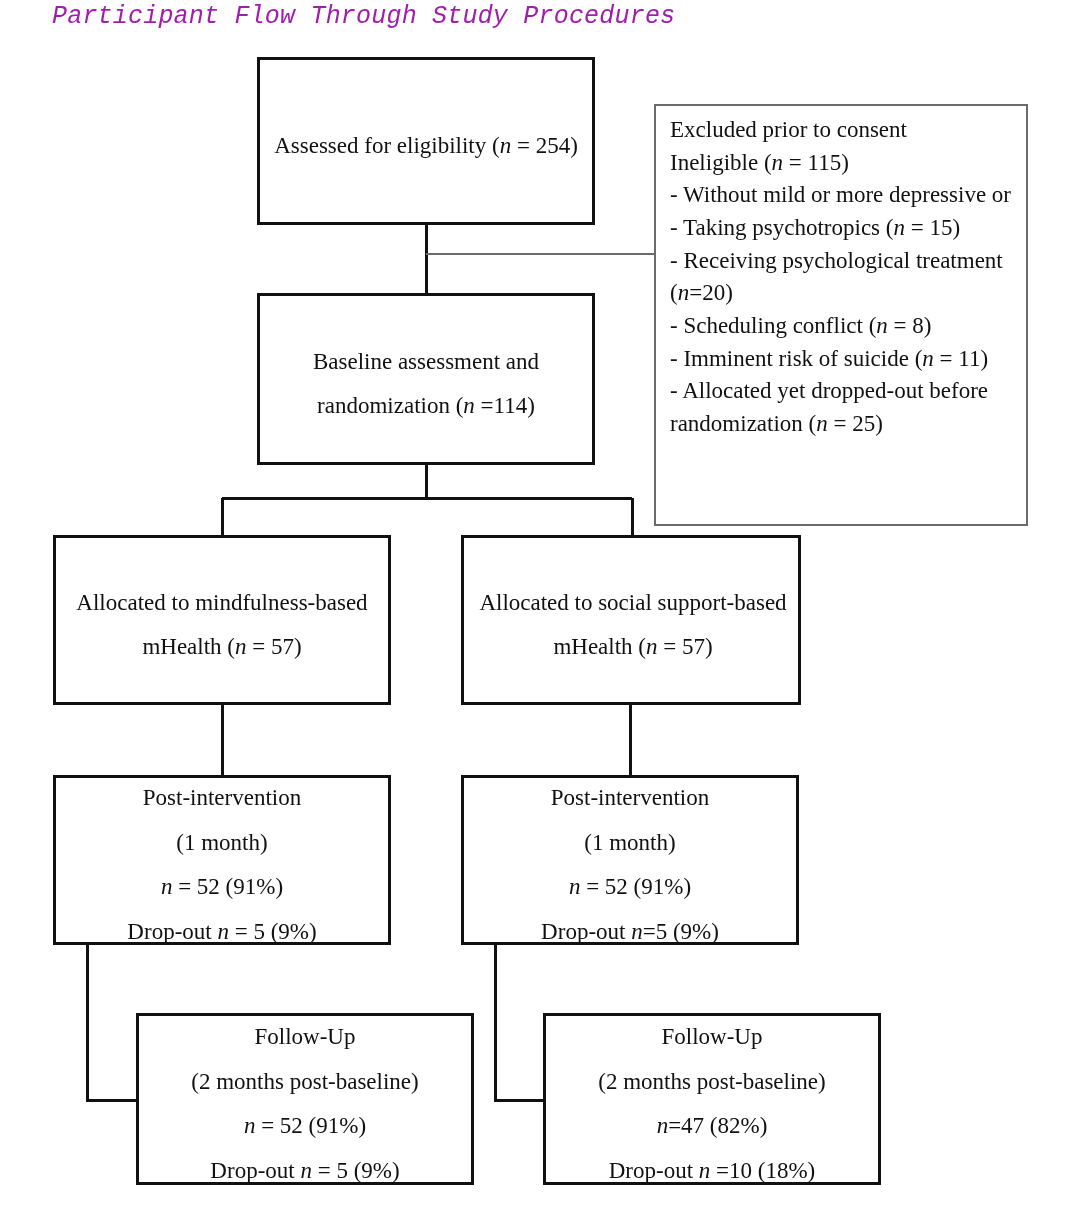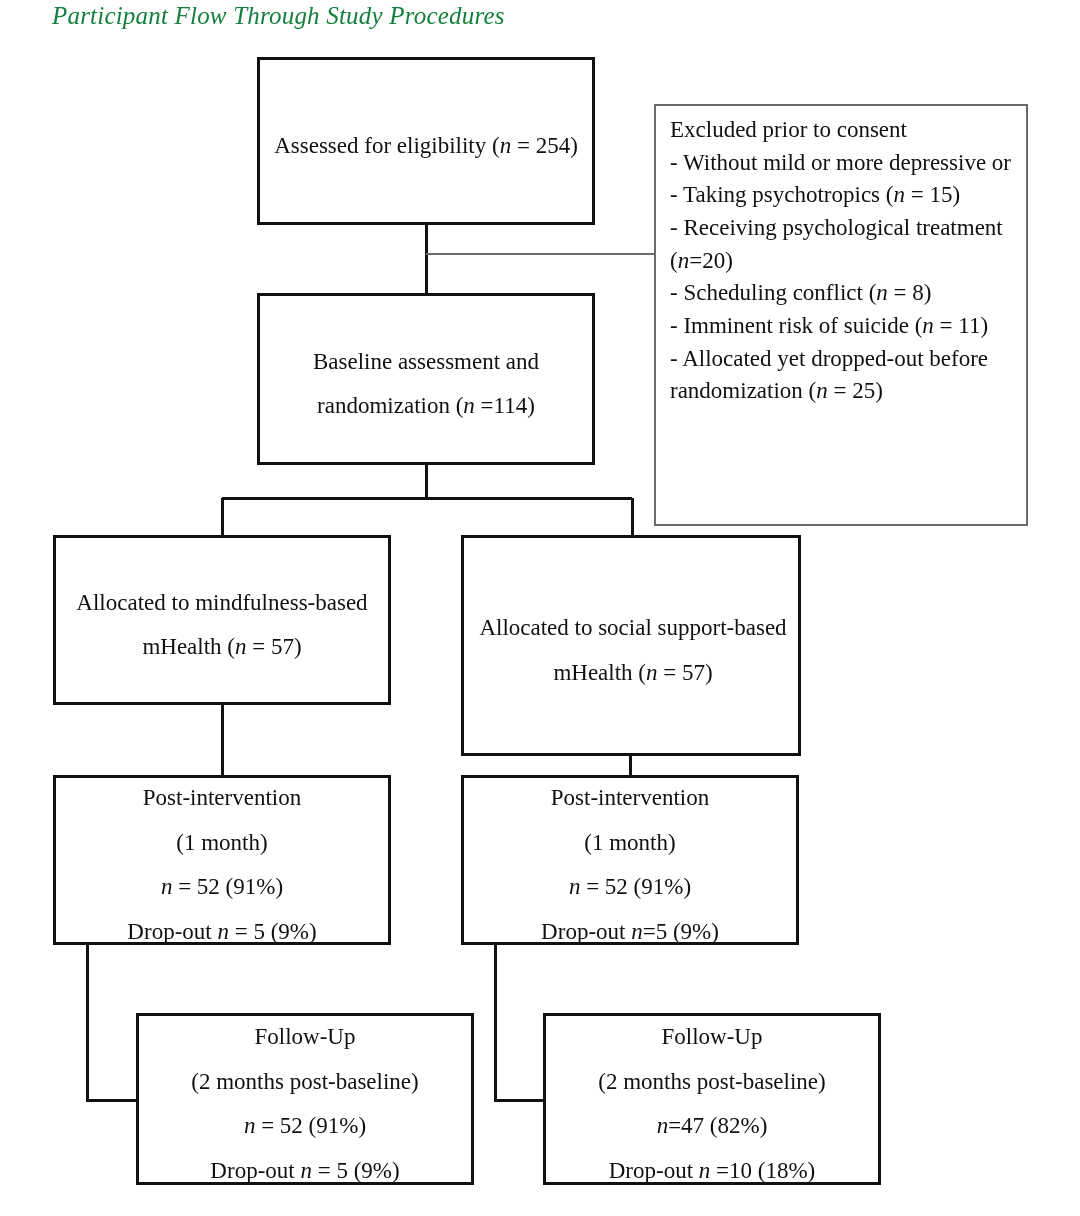--- a/index.html
+++ b/index.html
@@ -20,23 +20,24 @@
     left: 0; top: 0;
     width: 1080px;
     height: 1216px;
   }
   .title {
     position: absolute;
     left: 52px;
     top: 2px;
     font-size: 25px;
     font-style: italic;
-    color: #15803d;
+    color: #a21caf;
     white-space: nowrap;
     letter-spacing: 0.2px;
+    font-family: Liberation Mono, monospace;
   }
   svg.connectors {
     position: absolute;
     left: 0; top: 0;
     width: 1080px;
     height: 1216px;
     pointer-events: none;
   }
   .node {
     position: absolute;
@@ -67,21 +68,21 @@
     padding: 8px 10px 8px 14px;
   }
   .panel .ln { display: block; }
   .panel i { font-style: italic; }
 
   
   #box-eligibility      { left: 257px; top: 57px;   width: 338px; height: 168px; }
   #box-excluded         { left: 654px; top: 104px;  width: 374px; height: 422px; }
   #box-baseline         { left: 257px; top: 293px;  width: 338px; height: 172px; }
   #box-alloc-left       { left: 53px;  top: 535px;  width: 338px; height: 170px; }
-  #box-alloc-right      { left: 461px; top: 535px;  width: 340px; height: 221px; padding-left: 14px; }
+  #box-alloc-right      { left: 461px; top: 535px;  width: 340px; height: 170px; padding-left: 14px; }
   #box-post-left        { left: 53px;  top: 775px;  width: 338px; height: 170px; }
   #box-post-right       { left: 461px; top: 775px;  width: 338px; height: 170px; }
   #box-follow-left      { left: 136px; top: 1013px; width: 338px; height: 172px; }
   #box-follow-right     { left: 543px; top: 1013px; width: 338px; height: 172px; }
 </style>
 </head>
 <body style="background: rgb(255, 255, 255); color: rgb(17, 17, 17);">
 
 <div id="diagram">
 
@@ -108,20 +109,21 @@
       <path d="M 426,254 L 654,254"></path>
     </g>
   </svg>
 
   <div class="node" id="box-eligibility" style="border-color: rgb(17, 17, 17);">
     <span class="ln">Assessed for eligibility (<i>n</i> = 254)</span>
   </div>
 
   <div class="panel" id="box-excluded" style="border-color: rgb(107, 107, 107);">
     <span class="ln">Excluded prior to consent</span>
+    <span class="ln">Ineligible (<i>n</i> = 115)</span>
     <span class="ln">- Without mild or more depressive or</span>
     <span class="ln">- Taking psychotropics (<i>n</i> = 15)</span>
     <span class="ln">- Receiving psychological treatment</span>
     <span class="ln">(<i>n</i>=20)</span>
     <span class="ln">- Scheduling conflict (<i>n</i> = 8)</span>
     <span class="ln">- Imminent risk of suicide (<i>n</i> = 11)</span>
     <span class="ln">- Allocated yet dropped-out before</span>
     <span class="ln">randomization (<i>n</i> = 25)</span>
   </div>
 

